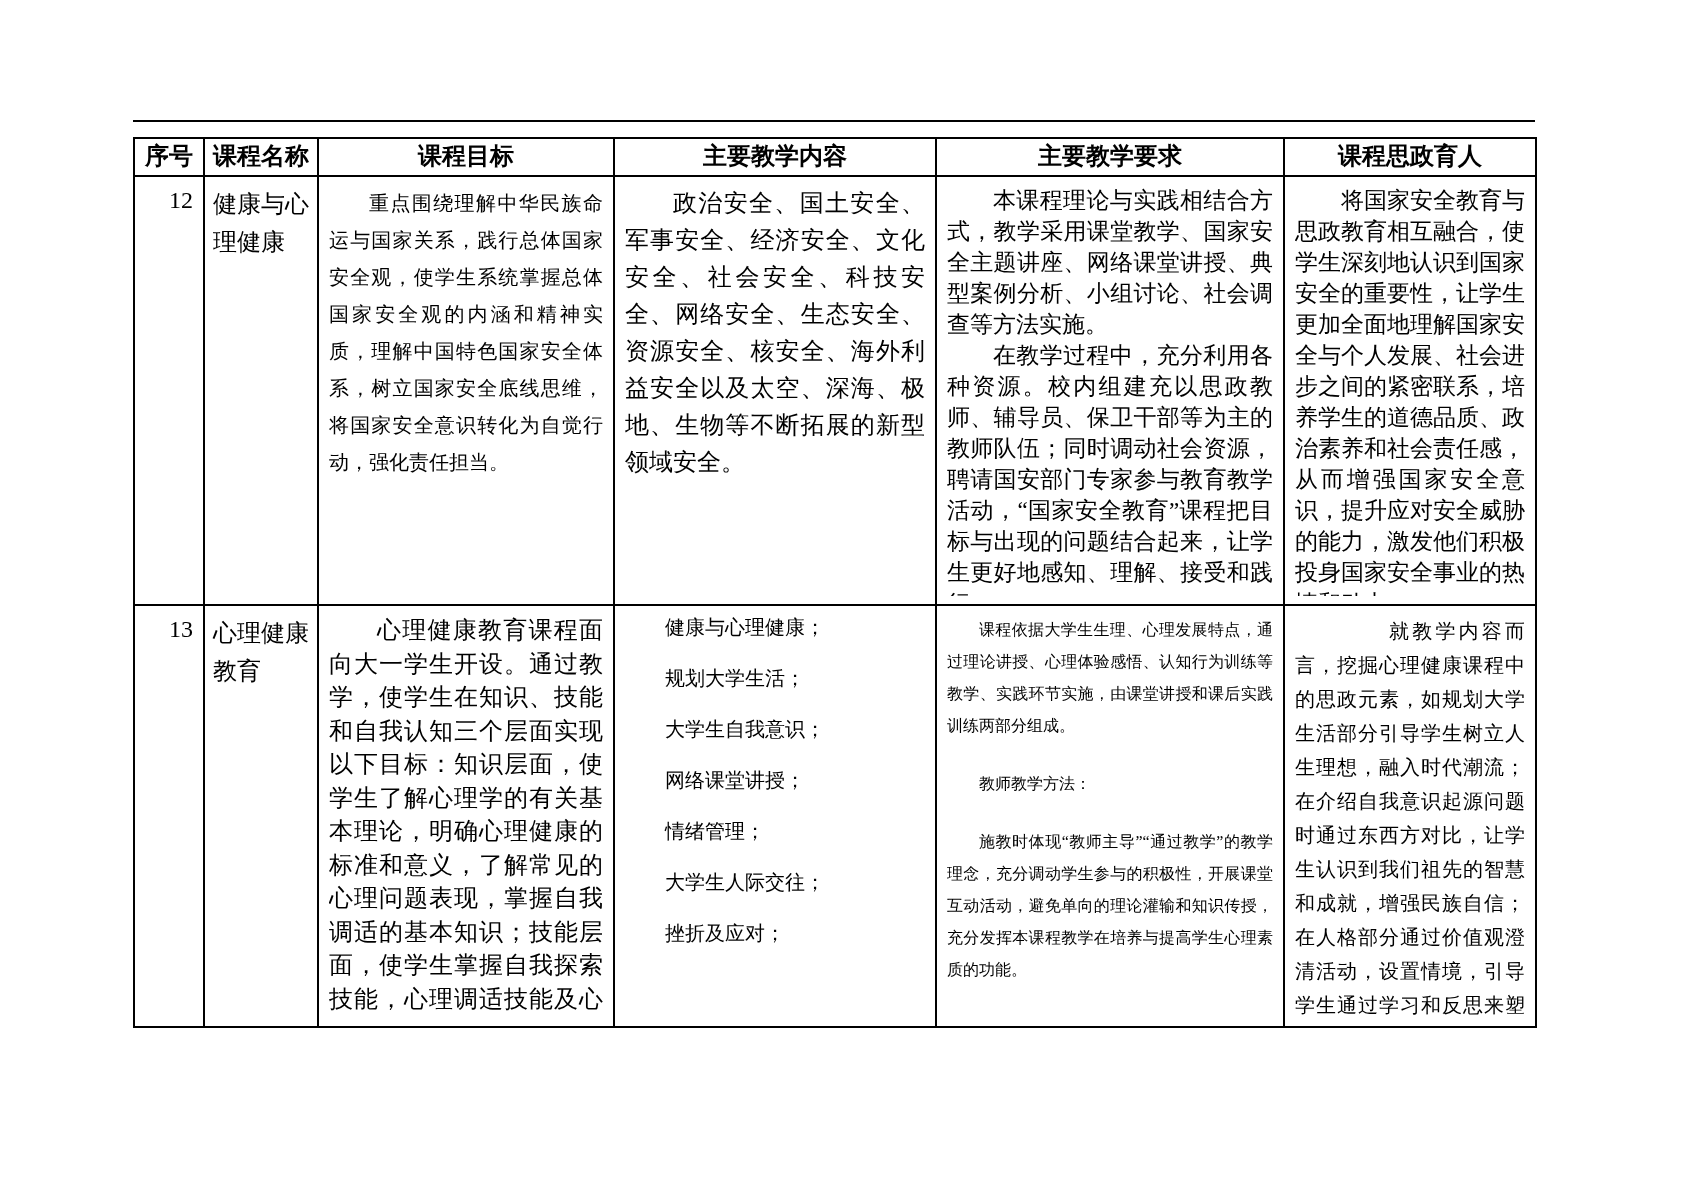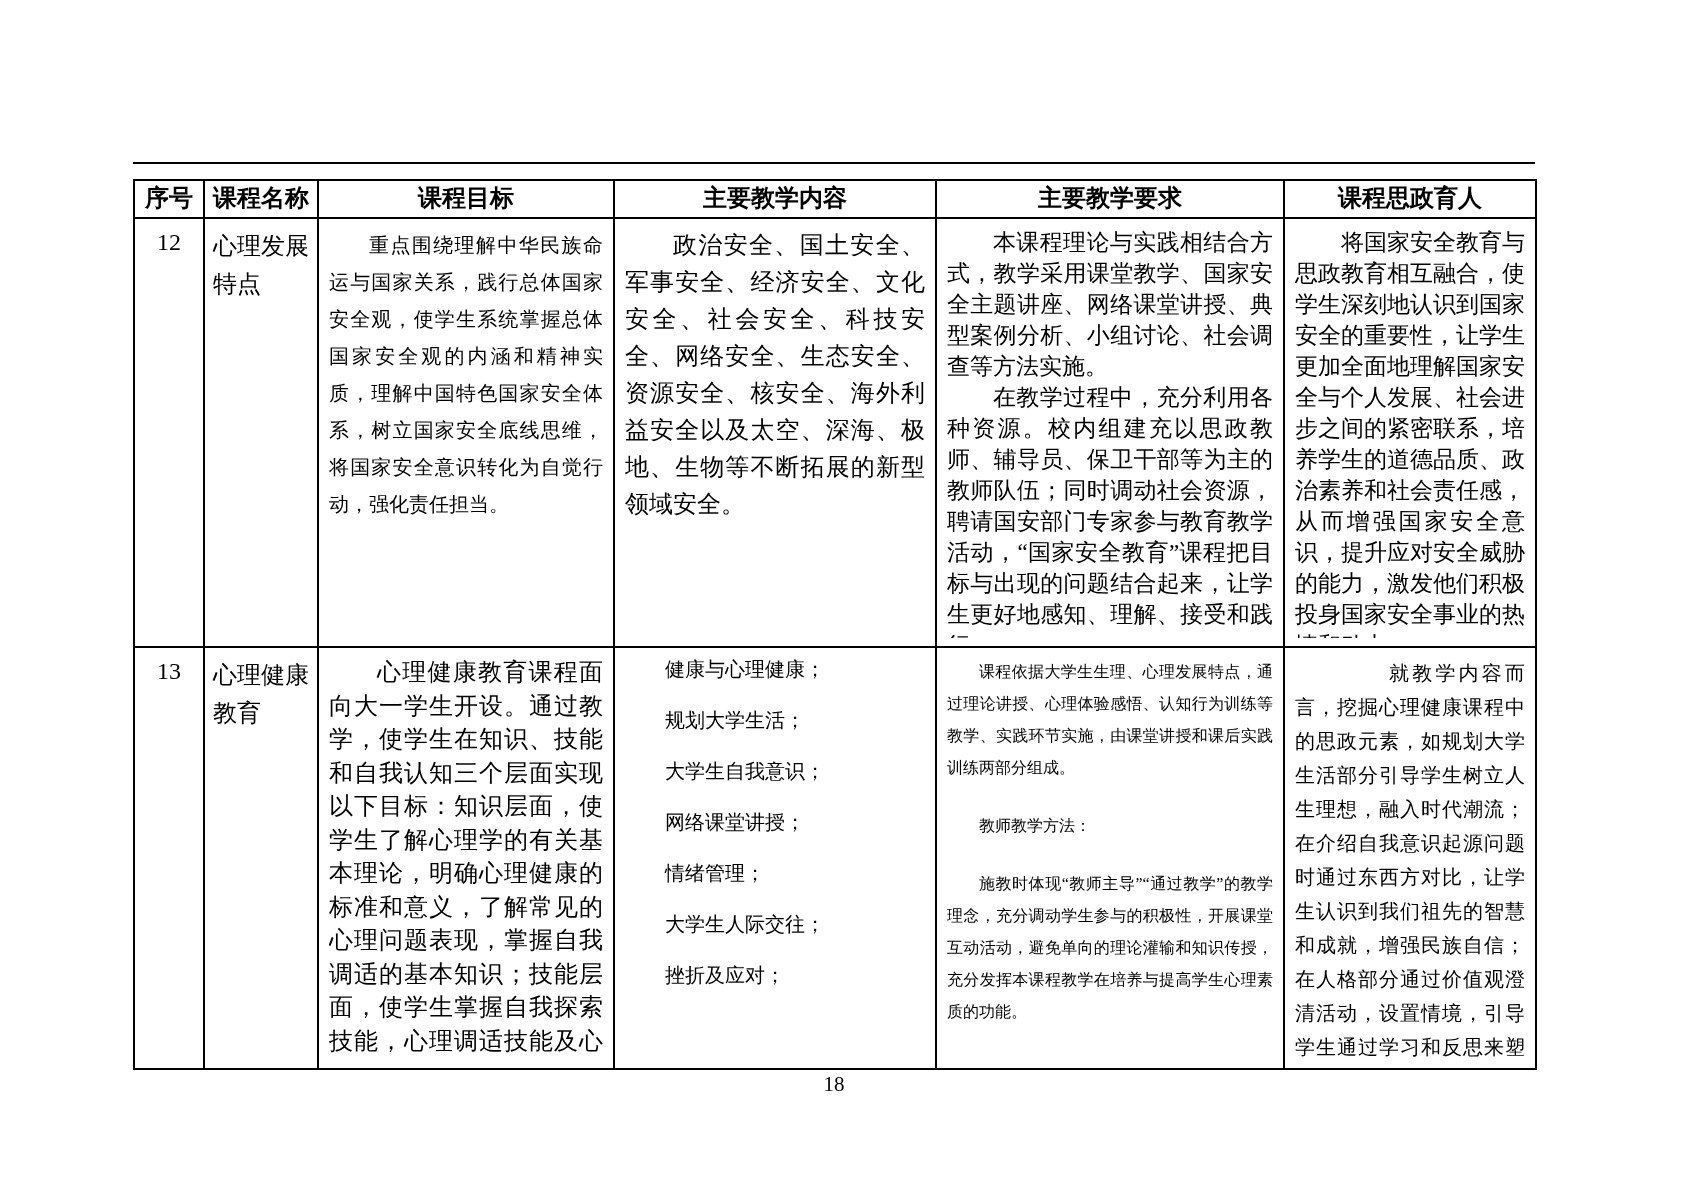--- a/index.html
+++ b/index.html
@@ -4,21 +4,21 @@
 <style>
   html,body{margin:0;padding:0;}
   body{
     width:1684px;height:1191px;
     background:#ffffff;
     color:#000;
     font-family:"Liberation Serif","DejaVu Serif",serif;
     position:relative;
     overflow:hidden;
   }
-  .page{position:absolute;inset:0;margin-top:42px;}
+  .page{position:absolute;inset:0;}
   .header-rule{
     position:absolute;left:133px;top:120px;width:1402px;height:2px;
     background:#000;
   }
   table.course-table{
     position:absolute;left:133px;top:137px;width:1402px;
     border-collapse:collapse;table-layout:fixed;
   }
   table.course-table th,table.course-table td{
     border:2px solid #000;
@@ -28,21 +28,21 @@
   }
   table.course-table th{
     font-size:24px;font-weight:bold;text-align:center;
     padding:2px 2px;line-height:30px;height:32px;
   }
   tr.row-12{height:427px;}
   tr.row-13{height:420px;}
   .clip12{height:411px;overflow:hidden;}
   .clip13{height:404px;overflow:hidden;}
   td p{margin:0;text-align:justify;text-justify:inter-ideograph;}
-  .no-cell{text-align:center;font-size:24px;line-height:30px;}
+  .no-cell{text-align:right;font-size:24px;line-height:30px;}
   .name-cell{font-size:24px;line-height:38px;padding:8px 8px !important;}
   .name-cell .nm{text-align:justify;text-justify:inter-ideograph;}
   .obj12 p{font-size:20px;line-height:37px;text-indent:2em;}
   .cont12 p{font-size:24px;line-height:37px;text-indent:2em;}
   .req12 p{font-size:23px;line-height:31px;text-indent:2em;}
   .ideo12 p{font-size:23px;line-height:31px;text-indent:2em;}
   .obj13 p{font-size:24px;line-height:33.5px;text-indent:2em;}
   .cont13 p{font-size:20px;line-height:26px;text-indent:2em;margin:0 0 25px 0;}
   .req13 p{font-size:16px;line-height:32px;text-indent:2em;margin:0 0 26px 0;}
   .ideo13 p{font-size:20px;line-height:34px;text-indent:4.7em;}
@@ -74,21 +74,21 @@
         <th>课程目标</th>
         <th>主要教学内容</th>
         <th>主要教学要求</th>
         <th>课程思政育人</th>
       </tr>
     </thead>
     <tbody>
       <tr class="row-12">
         <td class="no-cell">12</td>
         <td class="name-cell">
-          <div class="nm">心理发展特点</div>
+          <div class="nm">健康与心理健康</div>
         </td>
         <td class="obj12">
           <div class="clip12">
             <p>重点围绕理解中华民族命运与国家关系，践行总体国家安全观，使学生系统掌握总体国家安全观的内涵和精神实质，理解中国特色国家安全体系，树立国家安全底线思维，将国家安全意识转化为自觉行动，强化责任担当。</p>
           </div>
         </td>
         <td class="cont12">
           <div class="clip12">
             <p>政治安全、国土安全、军事安全、经济安全、文化安全、社会安全、科技安全、网络安全、生态安全、资源安全、核安全、海外利益安全以及太空、深海、极地、生物等不断拓展的新型领域安全。</p>
           </div>
@@ -135,15 +135,14 @@
         </td>
         <td class="ideo13">
           <div class="clip13">
             <p>就教学内容而言，挖掘心理健康课程中的思政元素，如规划大学生活部分引导学生树立人生理想，融入时代潮流；在介绍自我意识起源问题时通过东西方对比，让学生认识到我们祖先的智慧和成就，增强民族自信；在人格部分通过价值观澄清活动，设置情境，引导学生通过学习和反思来塑造和调适价值观体系；在挫折部分通过团体活动引发学生对自我、环境、他人与社会关系的思考和对生命的敬</p>
           </div>
         </td>
       </tr>
     </tbody>
   </table>
 
-  <div class="page-number">18</div>
 
 </div>
 
 </body></html>

